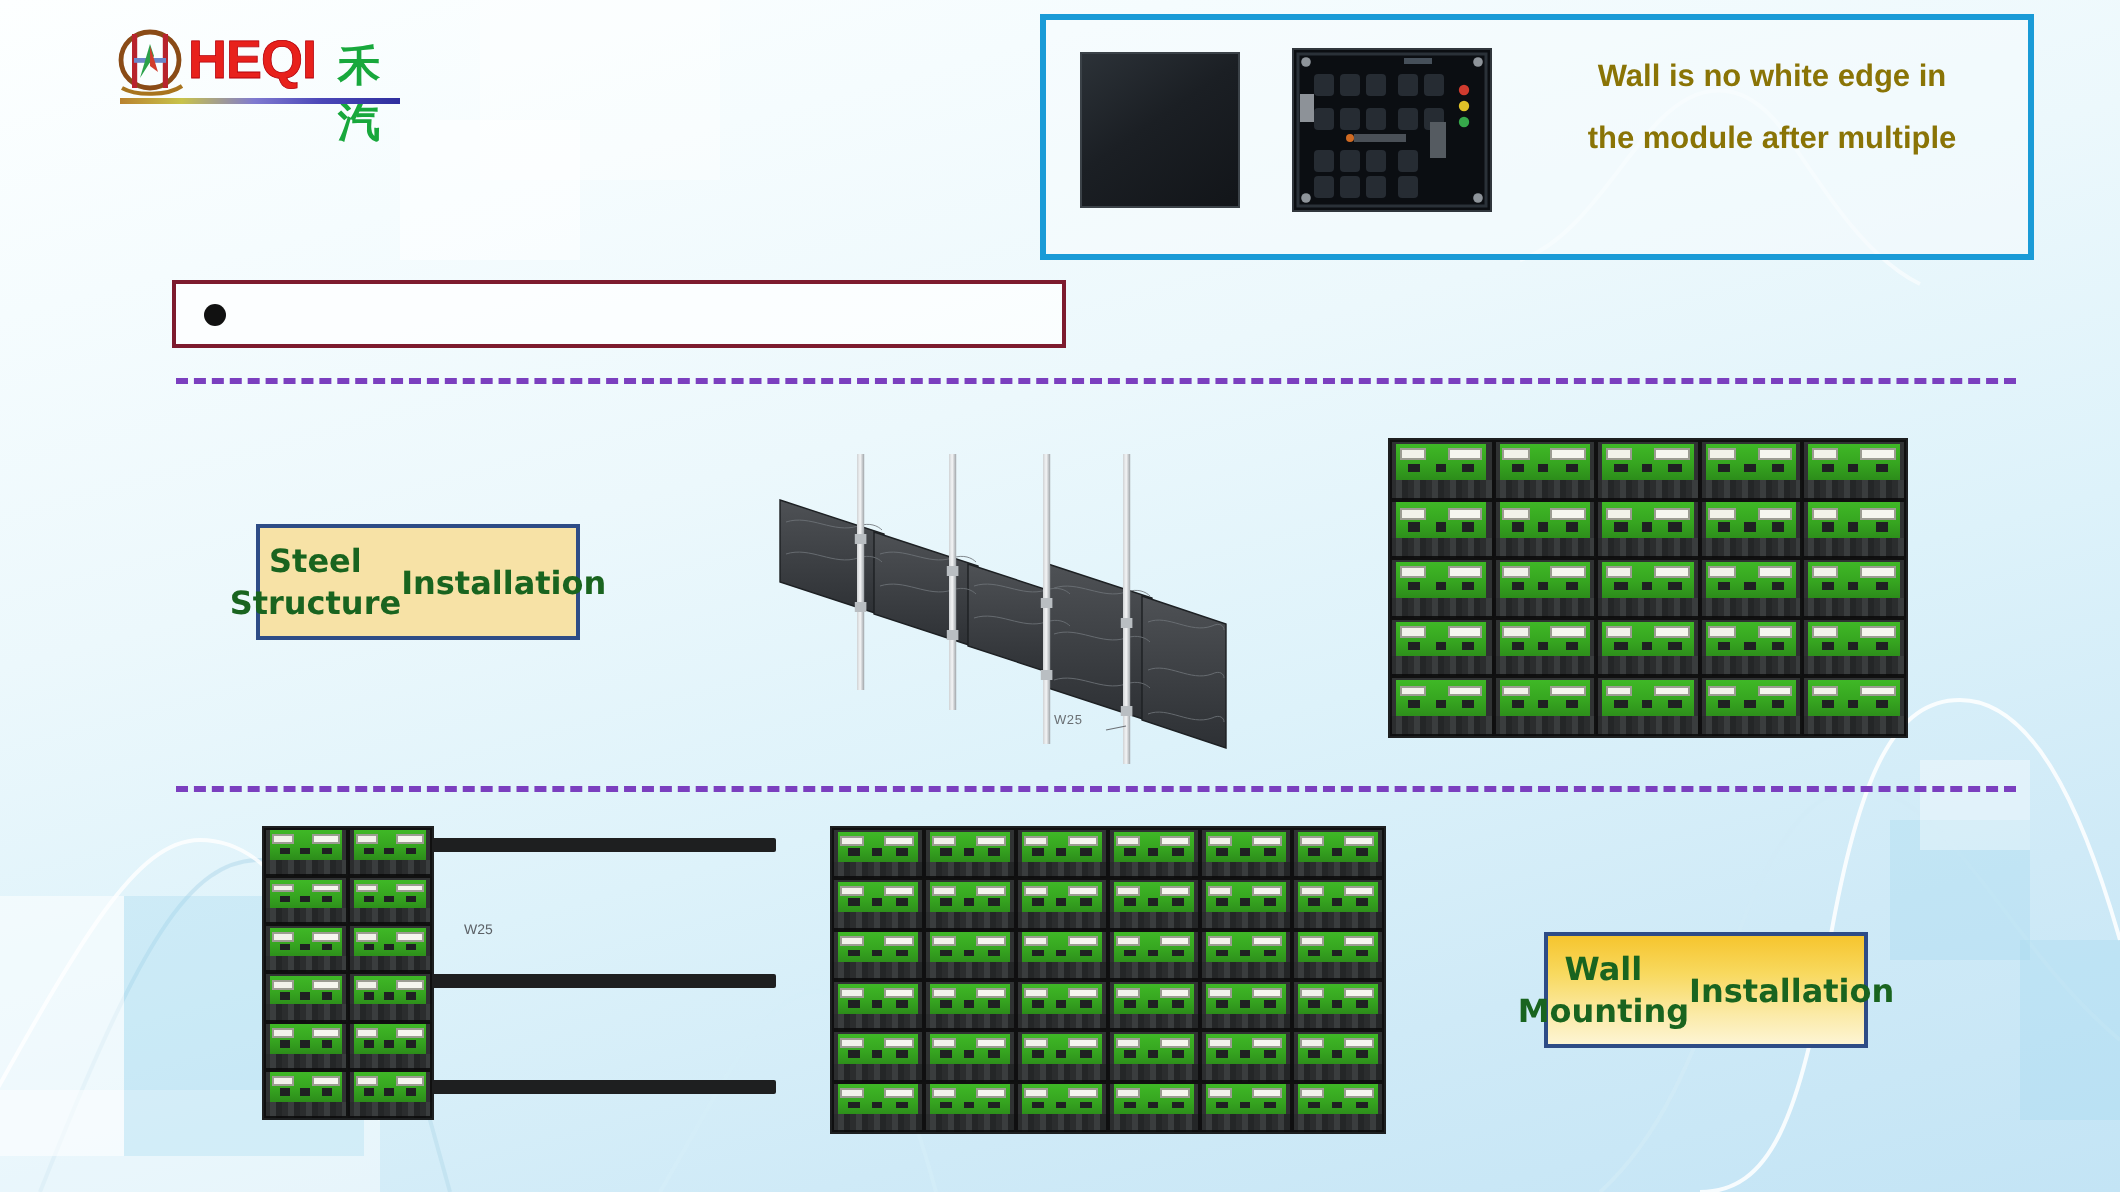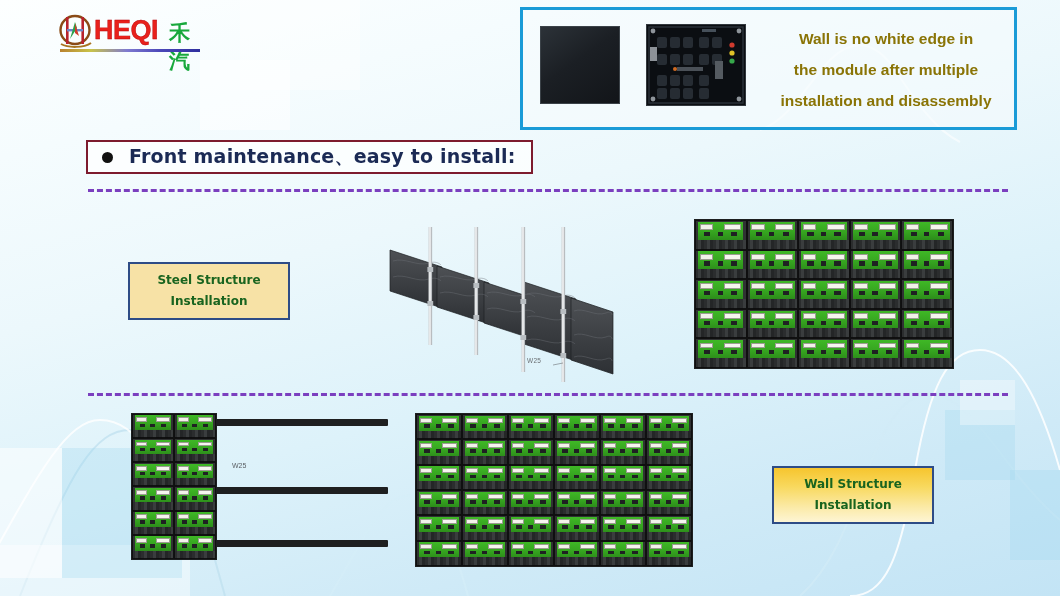--- a/index.html
+++ b/index.html
@@ -78,22 +78,22 @@
 
   
   .dash{
     position:absolute;height:0;border-top:3px dashed #7b3fbf;
   }
 
   
   .plate{
     position:absolute;box-sizing:border-box;
     border:2px solid #2e4c86;
-    display:flex;flex-direction:column;align-items:center;justify-content:center;
-    font-weight:bold;color:#19641f;font-size:12px;line-height:21px;
+    display:flex;align-items:center;justify-content:center;
+    font-weight:bold;color:#19641f;font-size:16px;line-height:21px;
     font-family:"DejaVu Sans", sans-serif;
     text-align:center;
   }
   .plate.steel{left:128px;top:262px;width:162px;height:58px;background:#f7e2a6;}
   .plate.wall{left:772px;top:466px;width:162px;height:58px;
     background:linear-gradient(180deg,#f6c52e 0%,#f8d95f 35%,#fbeaa6 72%,#fdf5d4 100%);}
 
   
   .grid{position:absolute;background:#2a2c2d;display:grid;box-sizing:border-box;
         border:1px solid #1d1f20;gap:0;}
@@ -210,27 +210,25 @@
         <circle cx="6" cy="6" r="2.4" fill="#8e949a"></circle>
           <circle cx="92" cy="6" r="2.4" fill="#8e949a"></circle>
         <circle cx="6" cy="74" r="2.4" fill="#8e949a"></circle>
           <circle cx="92" cy="74" r="2.4" fill="#8e949a"></circle>
         <rect x="55" y="4" width="14" height="3" fill="#46505a"></rect>
       </svg>
     </div>
     <div class="msg">
       <div>Wall is no white edge in</div>
       <div>the  module after multiple</div>
-      <div>installation and disassembly</div>
     </div>
   </div>
 
   <div class="headbar">
     <span class="dot"></span>
-    <span class="txt">Front maintenance、easy to install:</span>
   </div>
 
   <div class="dash" style="left:88px;top:189px;width:920px;"></div>
   <div class="dash" style="left:88px;top:393px;width:920px;"></div>
 
   <div class="plate steel">
     <span>Steel Structure</span>
     <span>Installation</span>
   </div>
 
@@ -1029,17 +1027,17 @@
         <div class="conn2"></div>
         <div class="bot"></div>
         <div class="chip" style="left:18%;top:40%;width:12%;height:14%;"></div>
         <div class="chip" style="left:44%;top:40%;width:10%;height:14%;"></div>
         <div class="chip" style="left:70%;top:40%;width:12%;height:14%;"></div>
         <div class="edge"></div>
       </div>
     </div>
 
   <div class="plate wall">
-    <span>Wall Structure</span>
+    <span>Wall Mounting</span>
     <span>Installation</span>
   </div>
 
 </div>
 
 </body></html>

